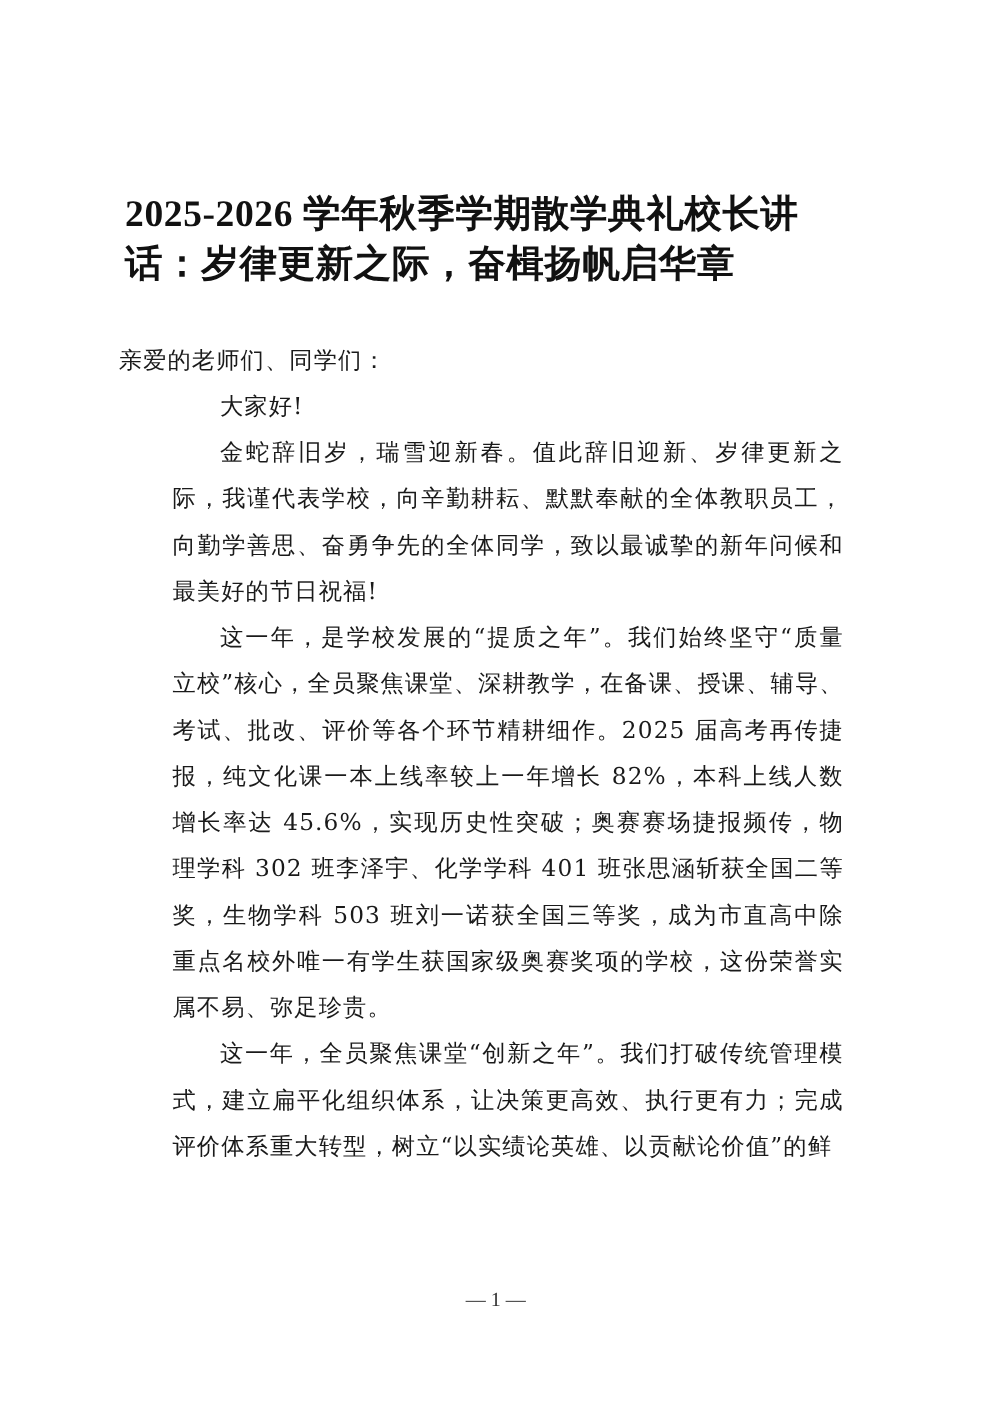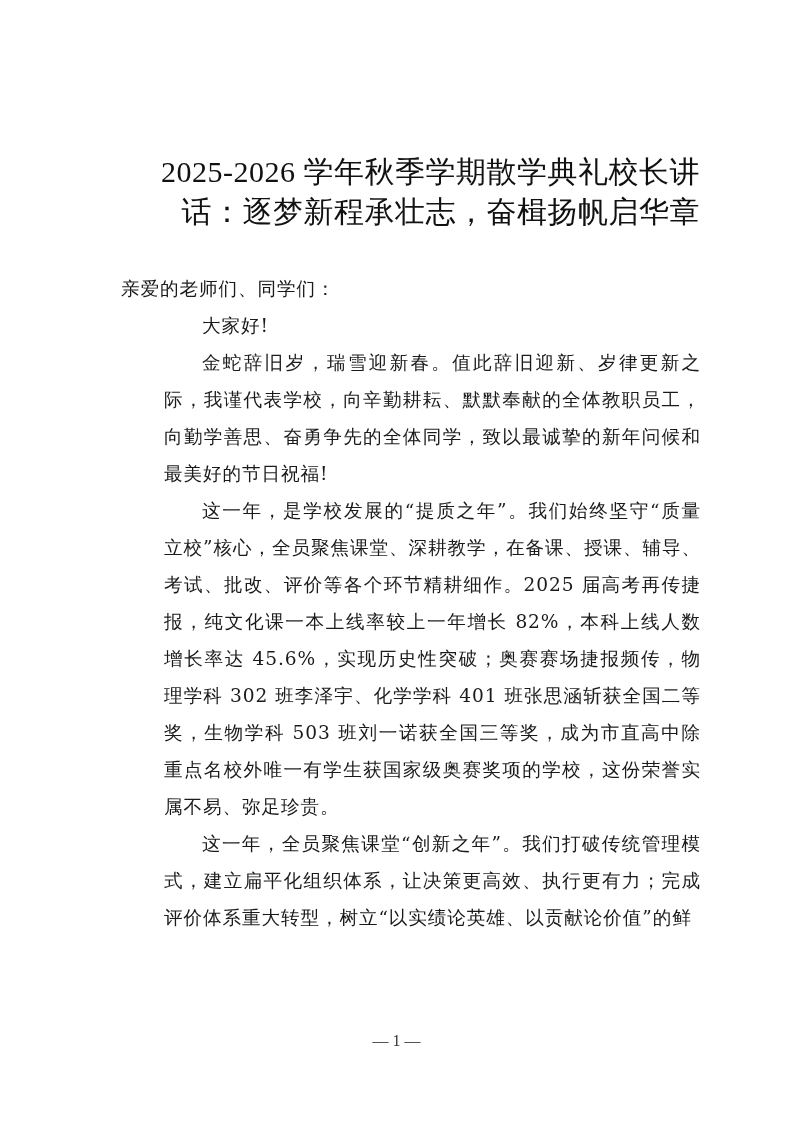--- a/index.html
+++ b/index.html
@@ -1,44 +1,44 @@
 <!DOCTYPE html>
 <html><head>
 <meta charset="utf-8">
 <style>
   html, body { margin:0; padding:0; background:#ffffff; }
   body { width:793px; height:1122px; position:relative; overflow:hidden; }
   .page { position:absolute; left:0; top:0; width:793px; height:1122px; background:#fff; }
   .title {
     position:absolute; left:100px; top:152px; width:600px;
-    text-align:right;
+    text-align:left;
     font-family:"Liberation Serif","DejaVu Serif",serif;
-    font-weight:normal; font-size:30px; line-height:40px; color:#111;
+    font-weight:bold; font-size:30px; line-height:40px; color:#111;
     letter-spacing:0.5px;
   }
   .body {
-    position:absolute; left:121px; top:270px; width:580px;
+    position:absolute; left:95px; top:270px; width:580px;
     font-family:"DejaVu Serif","Liberation Serif",serif;
     font-size:18.6px; line-height:37px; color:#1a1a1a;
     text-align:justify; letter-spacing:0.9px;
   }
   .body p { margin:0; }
   .body .indent { text-indent:38px;margin-left:43px; }
   .pagenum {
     position:absolute; left:0; top:1032px; width:793px; text-align:center;
     font-family:"Liberation Serif",serif; font-size:16px; color:#333;
   }
 </style>
 </head>
 <body>
 
 <div class="page">
   <div class="title">
     <div>2025-2026 学年秋季学期散学典礼校长讲</div>
-    <div>话：逐梦新程承壮志，奋楫扬帆启华章</div>
+    <div>话：岁律更新之际，奋楫扬帆启华章</div>
   </div>
 
   <div class="body">
     <p>亲爱的老师们、同学们：</p>
     <p class="indent">大家好!</p>
     <p class="indent">金蛇辞旧岁，瑞雪迎新春。值此辞旧迎新、岁律更新之际，我谨代表学校，向辛勤耕耘、默默奉献的全体教职员工，向勤学善思、奋勇争先的全体同学，致以最诚挚的新年问候和最美好的节日祝福!</p>
     <p class="indent">这一年，是学校发展的“提质之年”。我们始终坚守“质量立校”核心，全员聚焦课堂、深耕教学，在备课、授课、辅导、考试、批改、评价等各个环节精耕细作。2025 届高考再传捷报，纯文化课一本上线率较上一年增长 82%，本科上线人数增长率达 45.6%，实现历史性突破；奥赛赛场捷报频传，物理学科 302 班李泽宇、化学学科 401 班张思涵斩获全国二等奖，生物学科 503 班刘一诺获全国三等奖，成为市直高中除重点名校外唯一有学生获国家级奥赛奖项的学校，这份荣誉实属不易、弥足珍贵。</p>
     <p class="indent">这一年，全员聚焦课堂“创新之年”。我们打破传统管理模式，建立扁平化组织体系，让决策更高效、执行更有力；完成评价体系重大转型，树立“以实绩论英雄、以贡献论价值”的鲜</p>
   </div>
 

